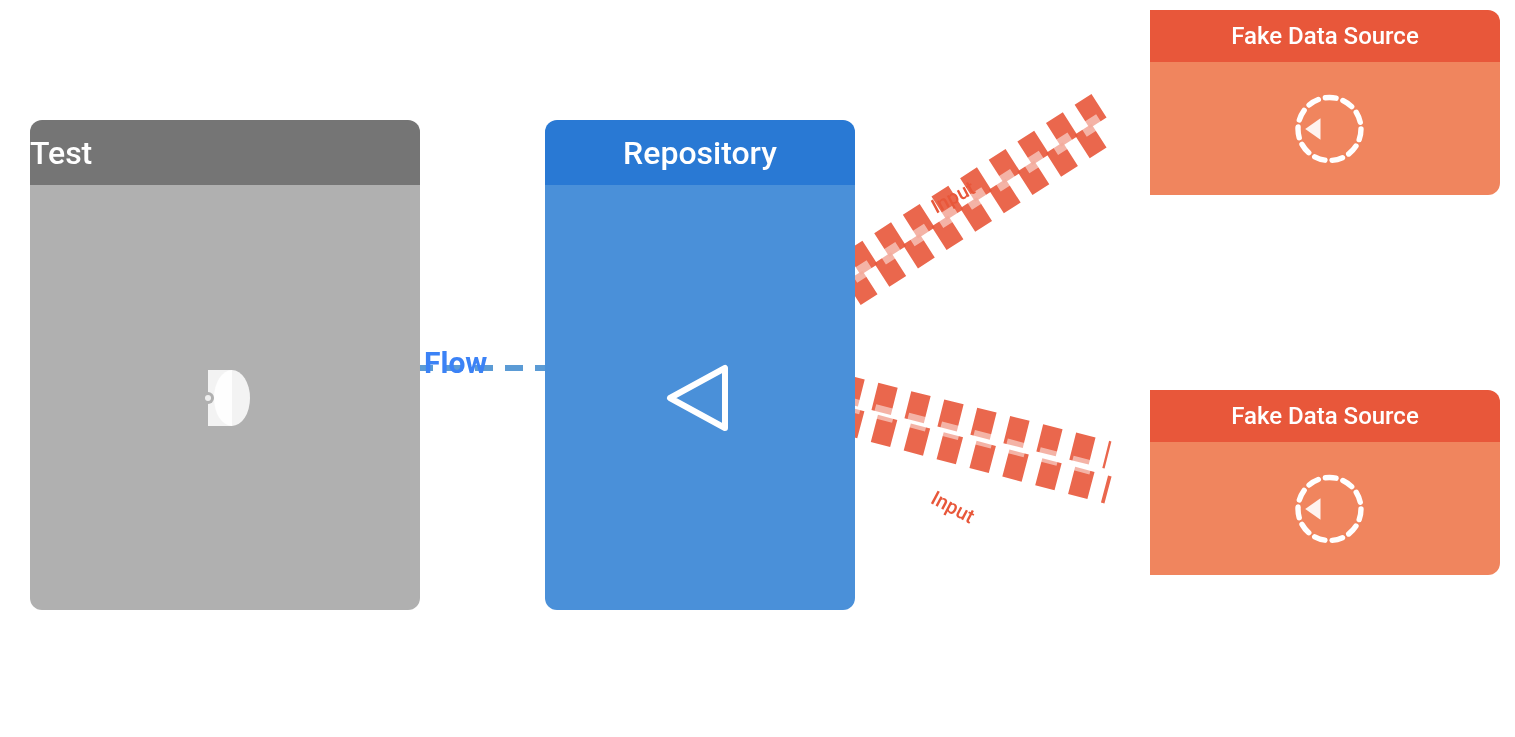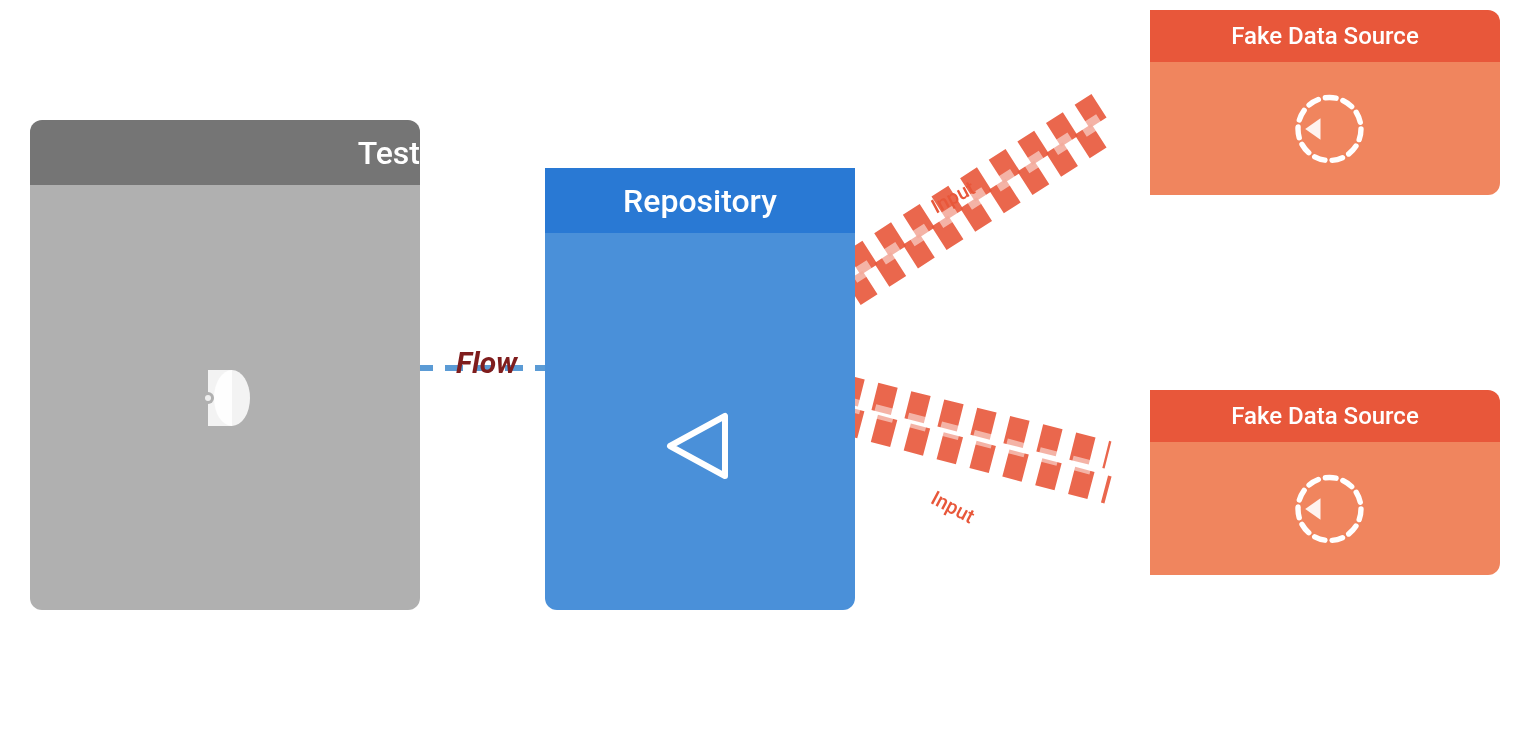--- a/index.html
+++ b/index.html
@@ -26,21 +26,21 @@
       width: 390px;
       height: 490px;
       border-radius: 12px;
       overflow: hidden;
     }
     .test-header {
       background: #757575;
       height: 65px;
       display: flex;
       align-items: center;
-      justify-content: flex-end;
+      justify-content: flex-start;
     }
     .test-header-text {
       color: white;
       font-size: 32px;
       font-weight: 500;
     }
     .test-body {
       background: #b0b0b0;
       height: 425px;
       position: relative;
@@ -58,21 +58,20 @@
       height: 490px;
       border-radius: 12px;
       overflow: hidden;
     }
     .repo-header {
       background: #2979d4;
       height: 65px;
       display: flex;
       align-items: center;
       justify-content: center;
-      margin-top: 48px;
     }
     .repo-header-text {
       color: white;
       font-size: 32px;
       font-weight: 500;
     }
     .repo-body {
       background: #4a90d9;
       height: 425px;
       position: relative;
@@ -124,26 +123,25 @@
       top: 0;
       left: 0;
       width: 1515px;
       height: 737px;
       pointer-events: none;
     }
 
     
     .flow-label {
       position: absolute;
-      left: 456px;
+      left: 424px;
       top: 345px;
-      color: #7f1d1d;
+      color: #3b82f6;
       font-size: 30px;
       font-weight: 700;
-      font-style: italic;
     }
 
     
     .input-label-top {
       position: absolute;
       left: 930px;
       top: 185px;
       color: #e8573a;
       font-size: 20px;
       font-weight: 500;

